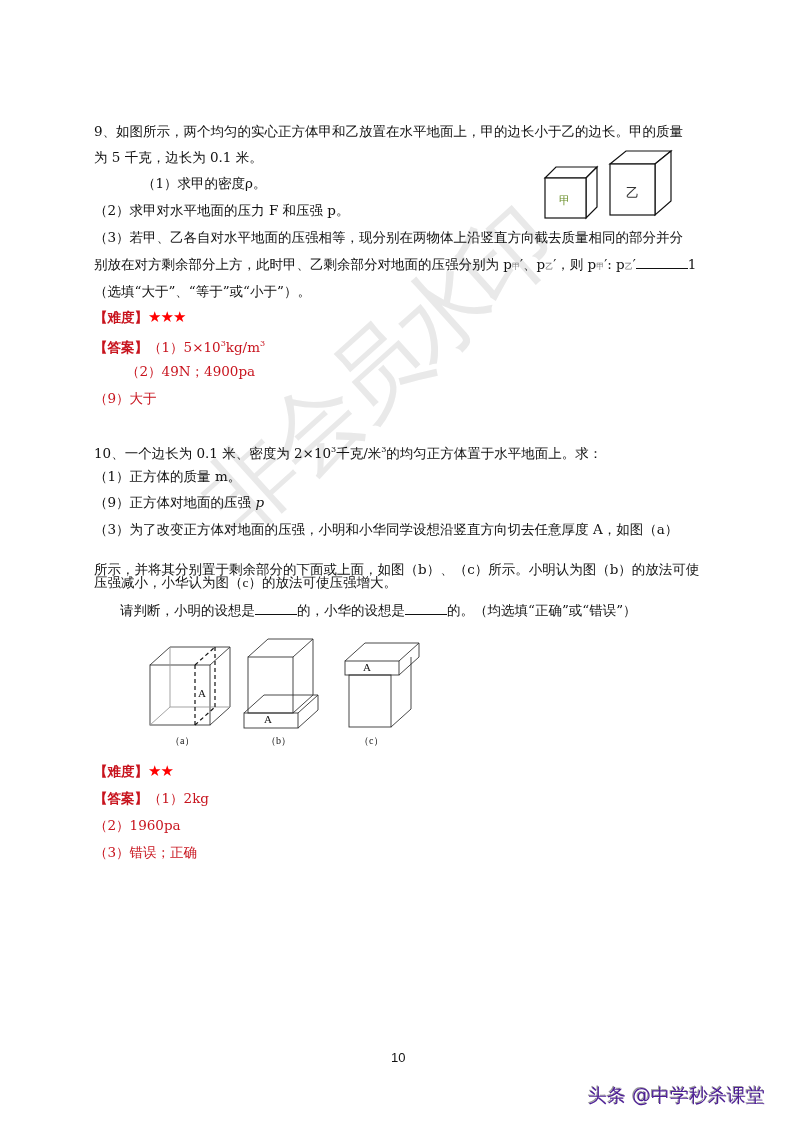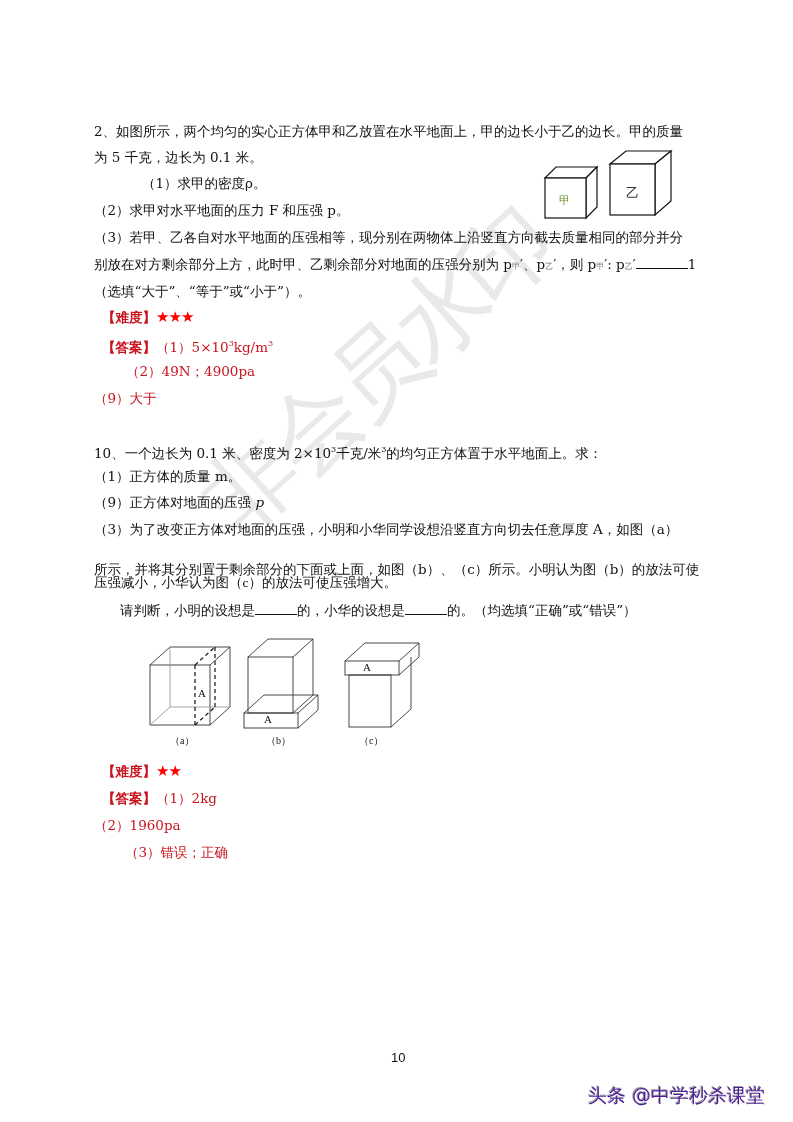--- a/index.html
+++ b/index.html
@@ -1,20 +1,20 @@
 <!DOCTYPE html>
 <html><head>
 <meta charset="utf-8">
 <style>
   html, body { margin:0; padding:0; background:#ffffff; }
   body { width:793px; height:1122px; position:relative; overflow:hidden;
          font-family: "DejaVu Serif", "Liberation Serif", serif; color:#111; }
   .line { position:absolute; left:94px; font-size:13.5px; line-height:18px; white-space:nowrap; }
   .red-dark { color:#c8141e; }
-  .bold { font-weight:bold;margin-left:8px; }
+  .bold { font-weight:bold; }
   .stars { color:#f00; font-size:15px; letter-spacing:-1px; }
   .blank { display:inline-block; border-bottom:1px solid #111; height:13px; vertical-align:baseline; }
   .sub { font-size:8px; color:#777; }
   .sup { font-size:8px; vertical-align:super; }
   .ital { font-style:italic; }
   .watermark { position:absolute; left:175px; top:470px; font-family:"DejaVu Sans", sans-serif;
                font-size:92px; color:#e9e9e9; transform:rotate(-42deg); transform-origin:left top;
                white-space:nowrap; letter-spacing:-6px; z-index:0; pointer-events:none; }
   .content { position:relative; z-index:1; }
   .page-num { position:absolute; left:391px; top:1050px; font-size:13px; font-family:"Liberation Sans", sans-serif; }
@@ -22,21 +22,21 @@
                color:#4c1d95; text-shadow:1px 1px 0 #fff, -1px -1px 0 #999; }
   svg { position:absolute; }
 </style>
 </head>
 <body>
 
 <div class="watermark">非会员水印</div>
 
 <div class="content">
 
-  <div class="line" style="top:122px;">2、如图所示，两个均匀的实心正方体甲和乙放置在水平地面上，甲的边长小于乙的边长。甲的质量</div>
+  <div class="line" style="top:122px;">9、如图所示，两个均匀的实心正方体甲和乙放置在水平地面上，甲的边长小于乙的边长。甲的质量</div>
   <div class="line" style="top:148px;">为 5 千克，边长为 0.1 米。</div>
   <div class="line" style="top:174px;margin-left:48px;">（1）求甲的密度ρ。</div>
   <div class="line" style="top:201px;">（2）求甲对水平地面的压力 F 和压强 p。</div>
   <div class="line" style="top:228px;">（3）若甲、乙各自对水平地面的压强相等，现分别在两物体上沿竖直方向截去质量相同的部分并分</div>
   <div class="line" style="top:255px;">
     <span>别放在对方剩余部分上方，此时甲、乙剩余部分对地面的压强分别为 p</span><span class="sub">甲</span><span>′、p</span><span class="sub">乙</span><span>′，则 p</span><span class="sub">甲</span><span>′: p</span><span class="sub">乙</span><span>′</span><span class="blank" style="width:52px;"></span><span>1</span>
   </div>
   <div class="line" style="top:282px;">（选填“大于”、“等于”或“小于”）。</div>
 
   <svg style="left:540px;top:148px;" width="160" height="72" viewBox="0 0 160 72">
@@ -114,17 +114,17 @@
     </g>
   </svg>
 
   <div class="line" style="top:762px;">
     <span class="red-dark bold">【难度】</span><span class="stars">★★</span>
   </div>
   <div class="line red-dark" style="top:789px;">
     <span class="bold">【答案】</span><span>（1）2kg</span>
   </div>
   <div class="line red-dark" style="top:816px;">（2）1960pa</div>
-  <div class="line red-dark" style="top:843px;margin-left:31px;">（3）错误；正确</div>
+  <div class="line red-dark" style="top:843px;">（3）错误；正确</div>
 
   <div class="page-num">10</div>
   <div class="signature">头条 @中学秒杀课堂</div>
 </div>
 
 </body></html>

